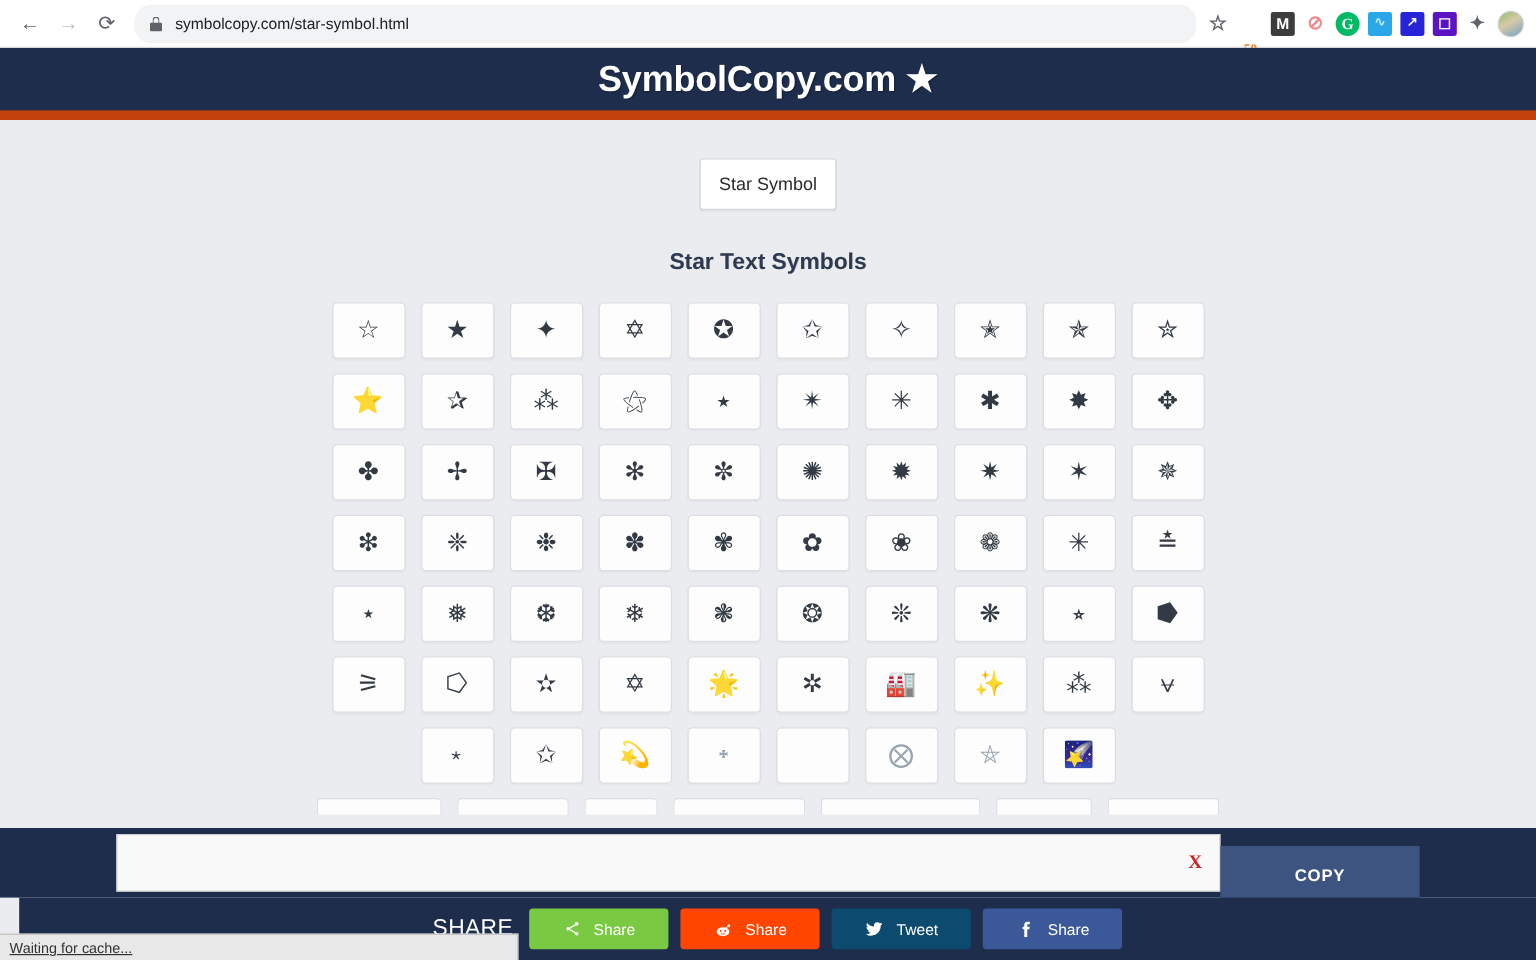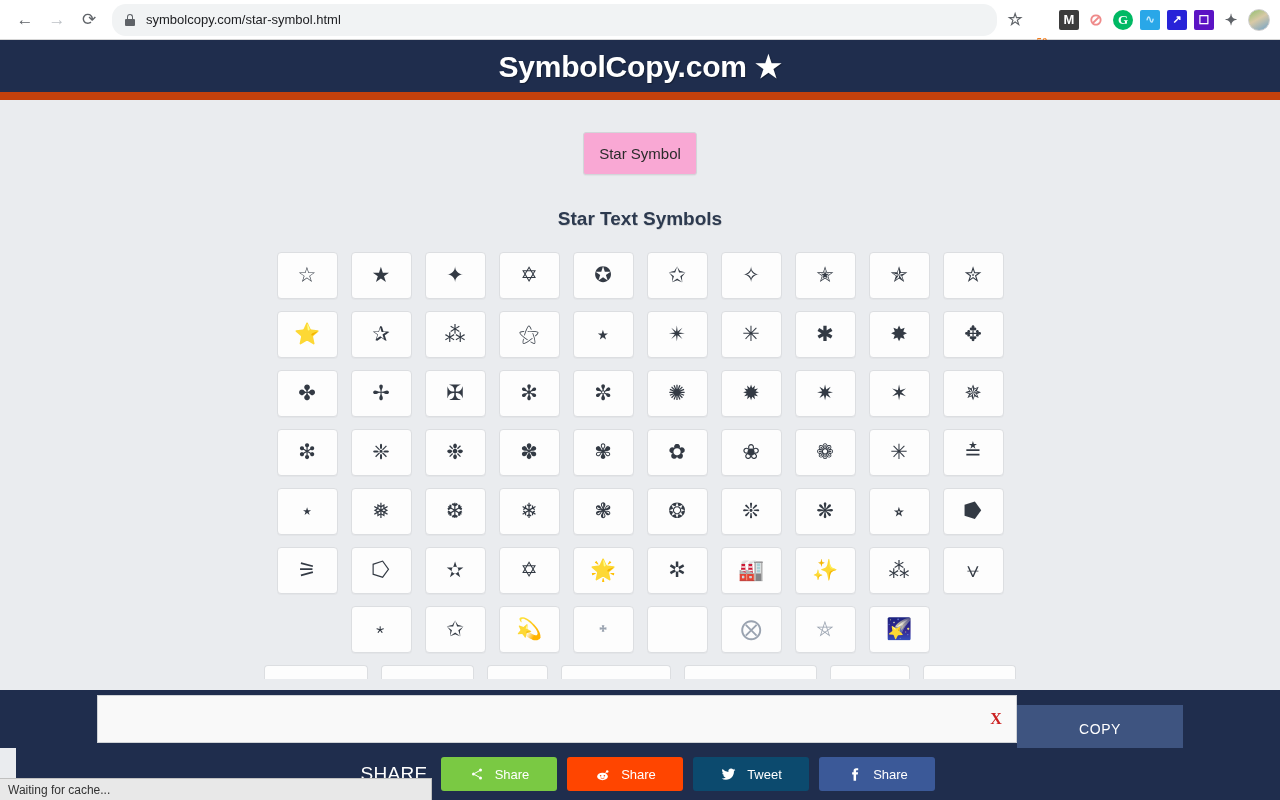--- a/index.html
+++ b/index.html
@@ -119,21 +119,21 @@
     font-weight: bold;
     letter-spacing: -0.2px;
     text-shadow: 1px 1px 1px rgba(0,0,0,.35);
   }
 
   .tabs-row {
     display: flex; justify-content: center;
     margin-top: 32px;
   }
   .tab-btn {
-    background: #f9a8d4;
+    background: #ffffff;
     border: 1px solid #d3d5d9;
     border-radius: 3px;
     padding: 12px 15px;
     font-size: 15px;
     color: #2b2b2b;
     box-shadow: 0 1px 1px rgba(0,0,0,.04);
   }
 
   .section-title {
     text-align: center;
@@ -221,21 +221,21 @@
     font-family: "Liberation Serif", serif;
   }
   .copy-btn {
     width: 166px;
     height: 48px;
     background: #3e5480;
     color: #ffffff;
     border: none;
     font-size: 14px;
     letter-spacing: 0.6px;
-    font-weight: normal;
+    font-weight: bold;
     font-family: "Liberation Sans", sans-serif;
     margin-top: 19px;
   }
 
   
   .share-bar {
     position: absolute;
     left: 16px; right: 0; bottom: 0;
     height: 52px;
     background: #1f2d4d;
@@ -278,20 +278,21 @@
     height: 22px;
     background: #e8e8e8;
     border-top: 1px solid #c0c0c0;
     border-right: 1px solid #c0c0c0;
     display: flex;
     align-items: center;
     padding-left: 8px;
     font-size: 12px;
     color: #333;
     z-index: 30;
+    text-decoration: underline;
   }
 </style>
 </head>
 <body>
 
 <div class="browser-bar">
   <div class="nav-btns">
     <div class="nav-btn">←</div>
     <div class="nav-btn disabled">→</div>
     <div class="nav-btn">⟳</div>

